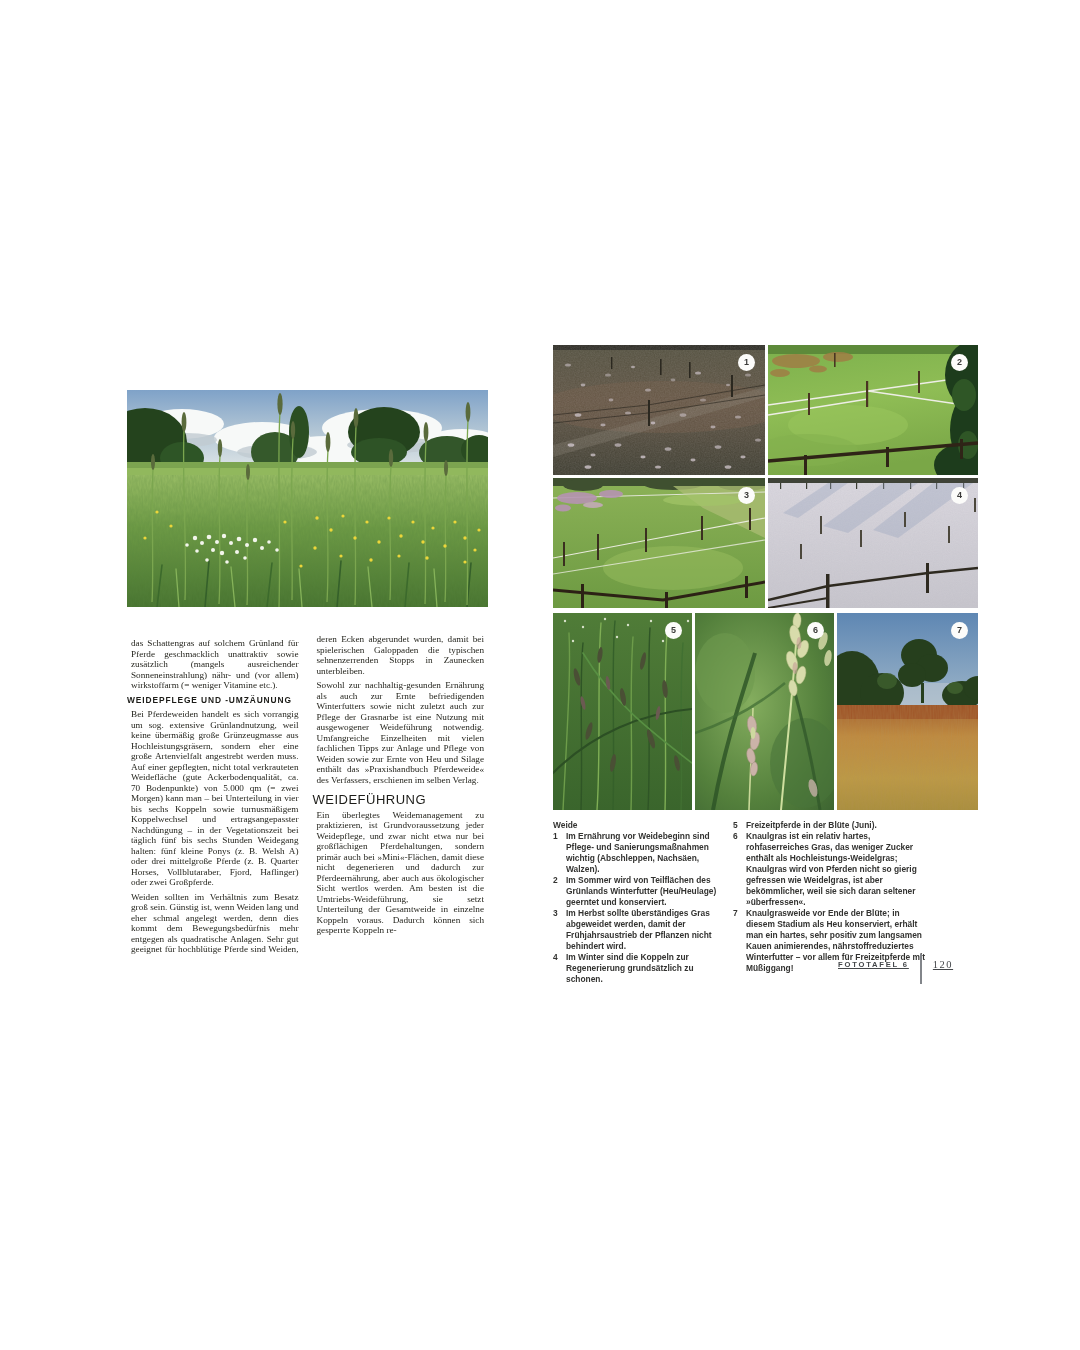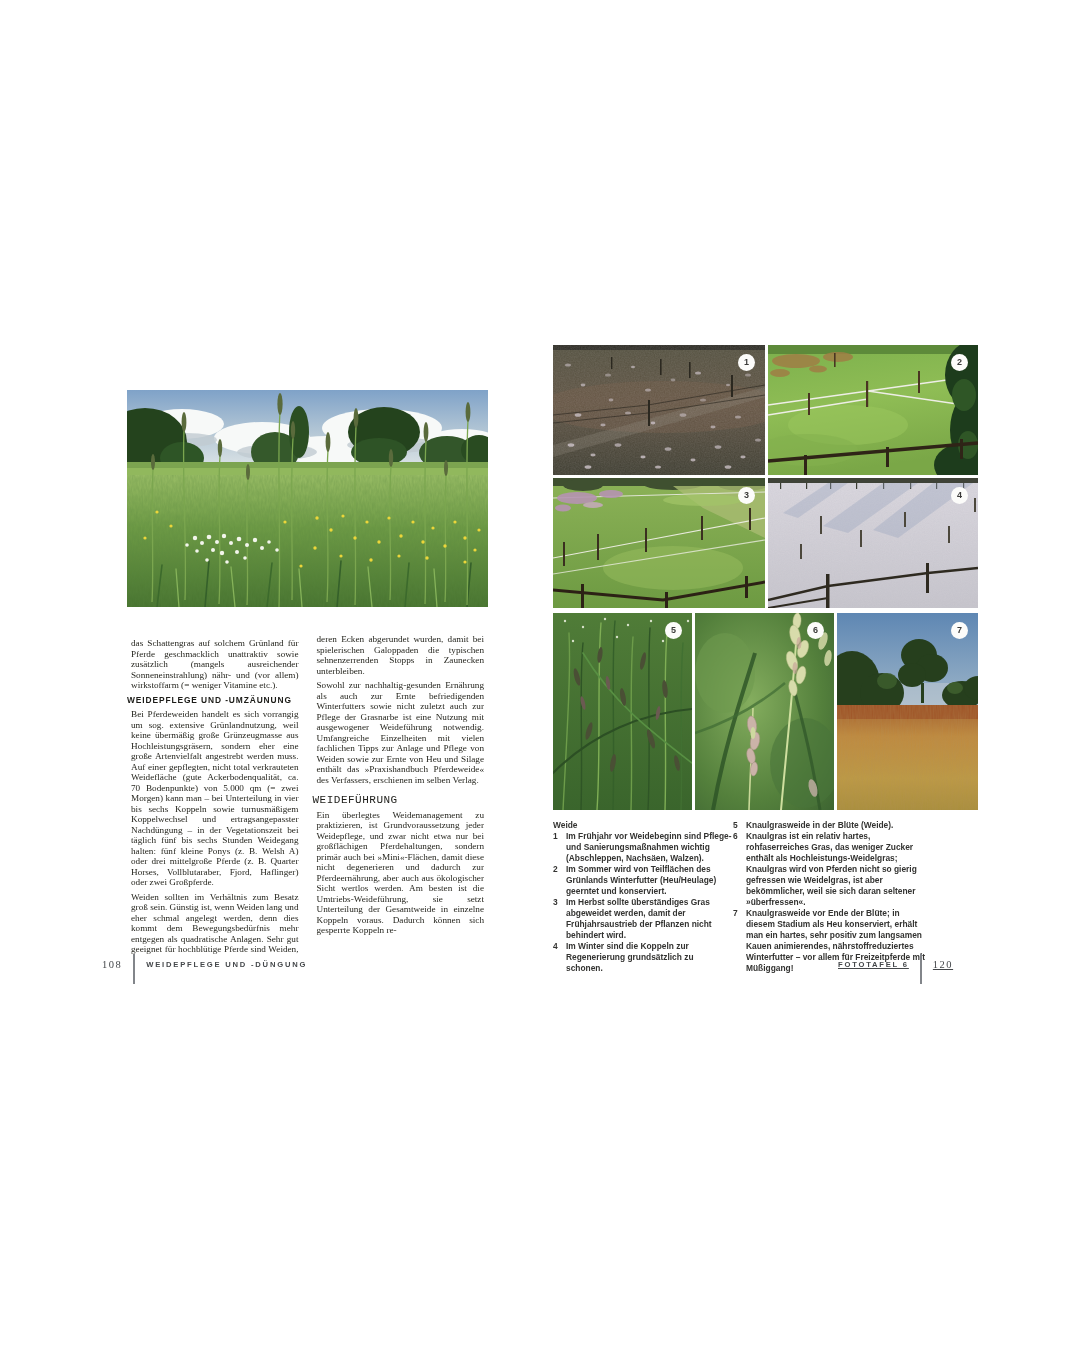--- a/index.html
+++ b/index.html
@@ -9,22 +9,22 @@
   
   .photo-main{position:absolute;left:127px;top:390px;width:361px;height:217px;overflow:hidden;}
   .photo-main svg{display:block;width:100%;height:100%;}
   .photo-main-caption{position:absolute;left:127px;top:611px;width:361px;
       font-family:"Liberation Sans",sans-serif;font-weight:bold;font-size:9px;line-height:11px;color:#151513;}
   .body-cols{position:absolute;left:127px;top:634px;width:361px;height:324px;overflow:hidden;
       column-count:2;column-gap:10px;column-fill:auto;}
   .para{margin:4px;font-size:9.2px;line-height:10.5px;text-align:justify;hyphens:auto;}
   .head1{margin:1px 0 2px 0;font-family:"Liberation Sans",sans-serif;font-weight:bold;
       font-size:8.4px;line-height:10.5px;letter-spacing:0.9px;color:#1c1c18;}
-  .head2{margin:10px 0 2px 0;font-family:Liberation Mono, monospace;font-weight:normal;
-      font-size:11px;line-height:10.5px;letter-spacing:0.5px;color:#1c1c18;}
+  .head2{margin:10px 0 2px 0;font-family:Liberation Sans, sans-serif;font-weight:normal;
+      font-size:13px;line-height:10.5px;letter-spacing:0.5px;color:#1c1c18;}
 
   
   .footer{position:absolute;display:flex;align-items:stretch;color:#44474a;height:30px;}
   .footer-left{left:102px;top:954px;}
   .footer-right{left:838px;top:954px;text-decoration:underline;}
   .f-num{font-family:"Liberation Serif",serif;font-size:10.5px;line-height:22px;letter-spacing:1.5px;}
   .f-bar{width:2px;background:#82858a;height:30px;margin:0 11px;}
   .f-title{font-family:"Liberation Sans",sans-serif;font-weight:bold;font-size:7.6px;
       line-height:22px;letter-spacing:1.8px;}
 
@@ -202,25 +202,20 @@
   <div class="body-cols">
     <p class="para">das Schattengras auf solchem Grünland für Pferde geschmacklich unattraktiv sowie zusätzlich (mangels ausreichender Sonneneinstrahlung) nähr- und (vor allem) wirkstoffarm (= weniger Vitamine etc.).</p>
     <h3 class="head1">WEIDEPFLEGE UND -UMZÄUNUNG</h3>
     <p class="para">Bei Pferdeweiden handelt es sich vorrangig um sog. extensive Grünlandnutzung, weil keine übermäßig große Grünzeugmasse aus Hochleistungsgräsern, sondern eher eine große Artenvielfalt angestrebt werden muss. Auf einer gepflegten, nicht total verkrauteten Weidefläche (gute Ackerbodenqualität, ca. 70 Bodenpunkte) von 5.000 qm (= zwei Morgen) kann man – bei Unterteilung in vier bis sechs Koppeln sowie turnusmäßigem Koppelwechsel und ertragsangepasster Nachdüngung – in der Vegetationszeit bei täglich fünf bis sechs Stunden Weidegang halten: fünf kleine Ponys (z. B. Welsh A) oder drei mittelgroße Pferde (z. B. Quarter Horses, Vollblutaraber, Fjord, Haflinger) oder zwei Großpferde.</p>
     <p class="para">Weiden sollten im Verhältnis zum Besatz groß sein. Günstig ist, wenn Weiden lang und eher schmal angelegt werden, denn dies kommt dem Bewegungsbedürfnis mehr entgegen als quadratische Anlagen. Sehr gut geeignet für hochblütige Pferde sind Weiden, deren Ecken abgerundet wurden, damit bei spielerischen Galoppaden die typischen sehnenzerrenden Stopps in Zaunecken unterbleiben.</p>
     <p class="para">Sowohl zur nachhaltig-gesunden Ernährung als auch zur Ernte befriedigenden Winterfutters sowie nicht zuletzt auch zur Pflege der Grasnarbe ist eine Nutzung mit ausgewogener Weideführung notwendig. Umfangreiche Einzelheiten mit vielen fachlichen Tipps zur Anlage und Pflege von Weiden sowie zur Ernte von Heu und Silage enthält das »Praxishandbuch Pferdeweide« des Verfassers, erschienen im selben Verlag.</p>
     <h4 class="head2">WEIDEFÜHRUNG</h4>
     <p class="para">Ein überlegtes Weidemanagement zu praktizieren, ist Grundvoraussetzung jeder Weidepflege, und zwar nicht etwa nur bei großflächigen Pferdehaltungen, sondern primär auch bei »Mini«-Flächen, damit diese nicht degenerieren und dadurch zur Pferdeernährung, aber auch aus ökologischer Sicht wertlos werden. Am besten ist die Umtriebs-Weideführung, sie setzt Unterteilung der Gesamtweide in einzelne Koppeln voraus. Dadurch können sich gesperrte Koppeln re-</p>
   </div>
 
-  <div class="footer footer-left">
-    <span class="f-num">108</span>
-    <span class="f-bar"></span>
-    <span class="f-title">WEIDEPFLEGE UND -DÜNGUNG</span>
-  </div>
 
   <div class="plate">
 
     <div class="cell cell-1">
       <svg viewBox="0 0 212 130" preserveAspectRatio="none">
         <defs>
           <linearGradient id="aBg" x1="0" y1="0" x2="0" y2="1">
             <stop offset="0" stop-color="#53503f"></stop>
               <stop offset="0.45" stop-color="#5e5343"></stop>
               <stop offset="1" stop-color="#3e3d31"></stop>
@@ -562,39 +557,39 @@
       </svg>
       <div class="badge">7</div>
     </div>
   </div>
 
   <div class="plate-captions">
     <div class="cap-col-a">
       <div class="cap-header">Weide</div>
       <div class="cap-item">
         <span class="cap-num">1</span>
-        <span class="cap-text">Im Frühjahr vor Weidebeginn sind Pflege- und Sanierungsmaßnahmen wichtig (Abschleppen, Nachsäen, Walzen).</span>
+        <span class="cap-text">Im Ernährung vor Weidebeginn sind Pflege- und Sanierungsmaßnahmen wichtig (Abschleppen, Nachsäen, Walzen).</span>
       </div>
       <div class="cap-item">
         <span class="cap-num">2</span>
         <span class="cap-text">Im Sommer wird von Teilflächen des Grünlands Winterfutter (Heu/Heulage) geerntet und konserviert.</span>
       </div>
       <div class="cap-item">
         <span class="cap-num">3</span>
         <span class="cap-text">Im Herbst sollte überständiges Gras abgeweidet werden, damit der Frühjahrsaustrieb der Pflanzen nicht behindert wird.</span>
       </div>
       <div class="cap-item">
         <span class="cap-num">4</span>
         <span class="cap-text">Im Winter sind die Koppeln zur Regenerierung grundsätzlich zu schonen.</span>
       </div>
     </div>
     <div class="cap-col-b">
       <div class="cap-item">
         <span class="cap-num">5</span>
-        <span class="cap-text">Knaulgrasweide in der Blüte (Weide).</span>
+        <span class="cap-text">Freizeitpferde in der Blüte (Juni).</span>
       </div>
       <div class="cap-item">
         <span class="cap-num">6</span>
         <span class="cap-text">Knaulgras ist ein relativ hartes, rohfaserreiches Gras, das weniger Zucker enthält als Hochleistungs-Weidelgras; Knaulgras wird von Pferden nicht so gierig gefressen wie Weidelgras, ist aber bekömmlicher, weil sie sich daran seltener »überfressen«.</span>
       </div>
       <div class="cap-item">
         <span class="cap-num">7</span>
         <span class="cap-text">Knaulgrasweide vor Ende der Blüte; in diesem Stadium als Heu konserviert, erhält man ein hartes, sehr positiv zum langsamen Kauen animierendes, nährstoffreduziertes Winterfutter – vor allem für Freizeitpferde mit Müßiggang!</span>
       </div>
     </div>

